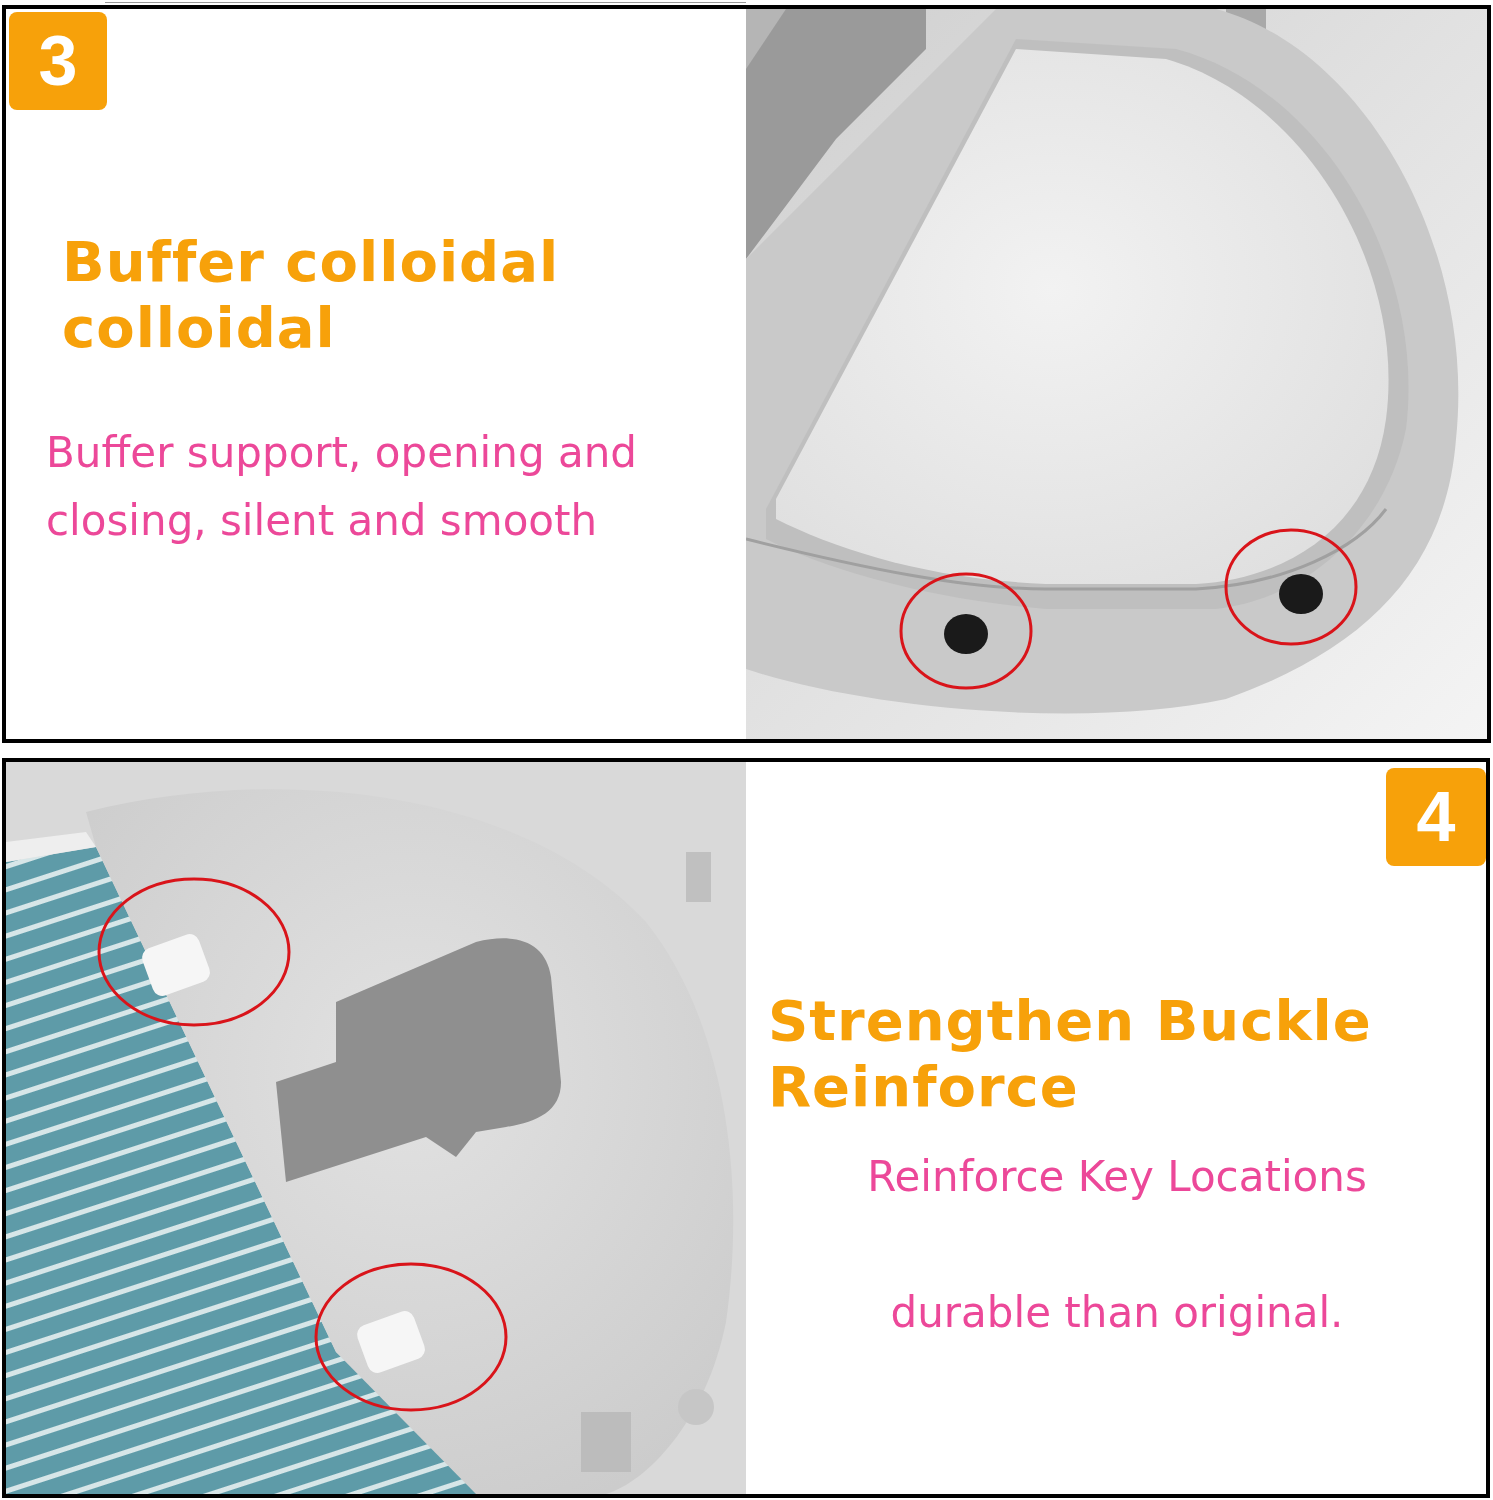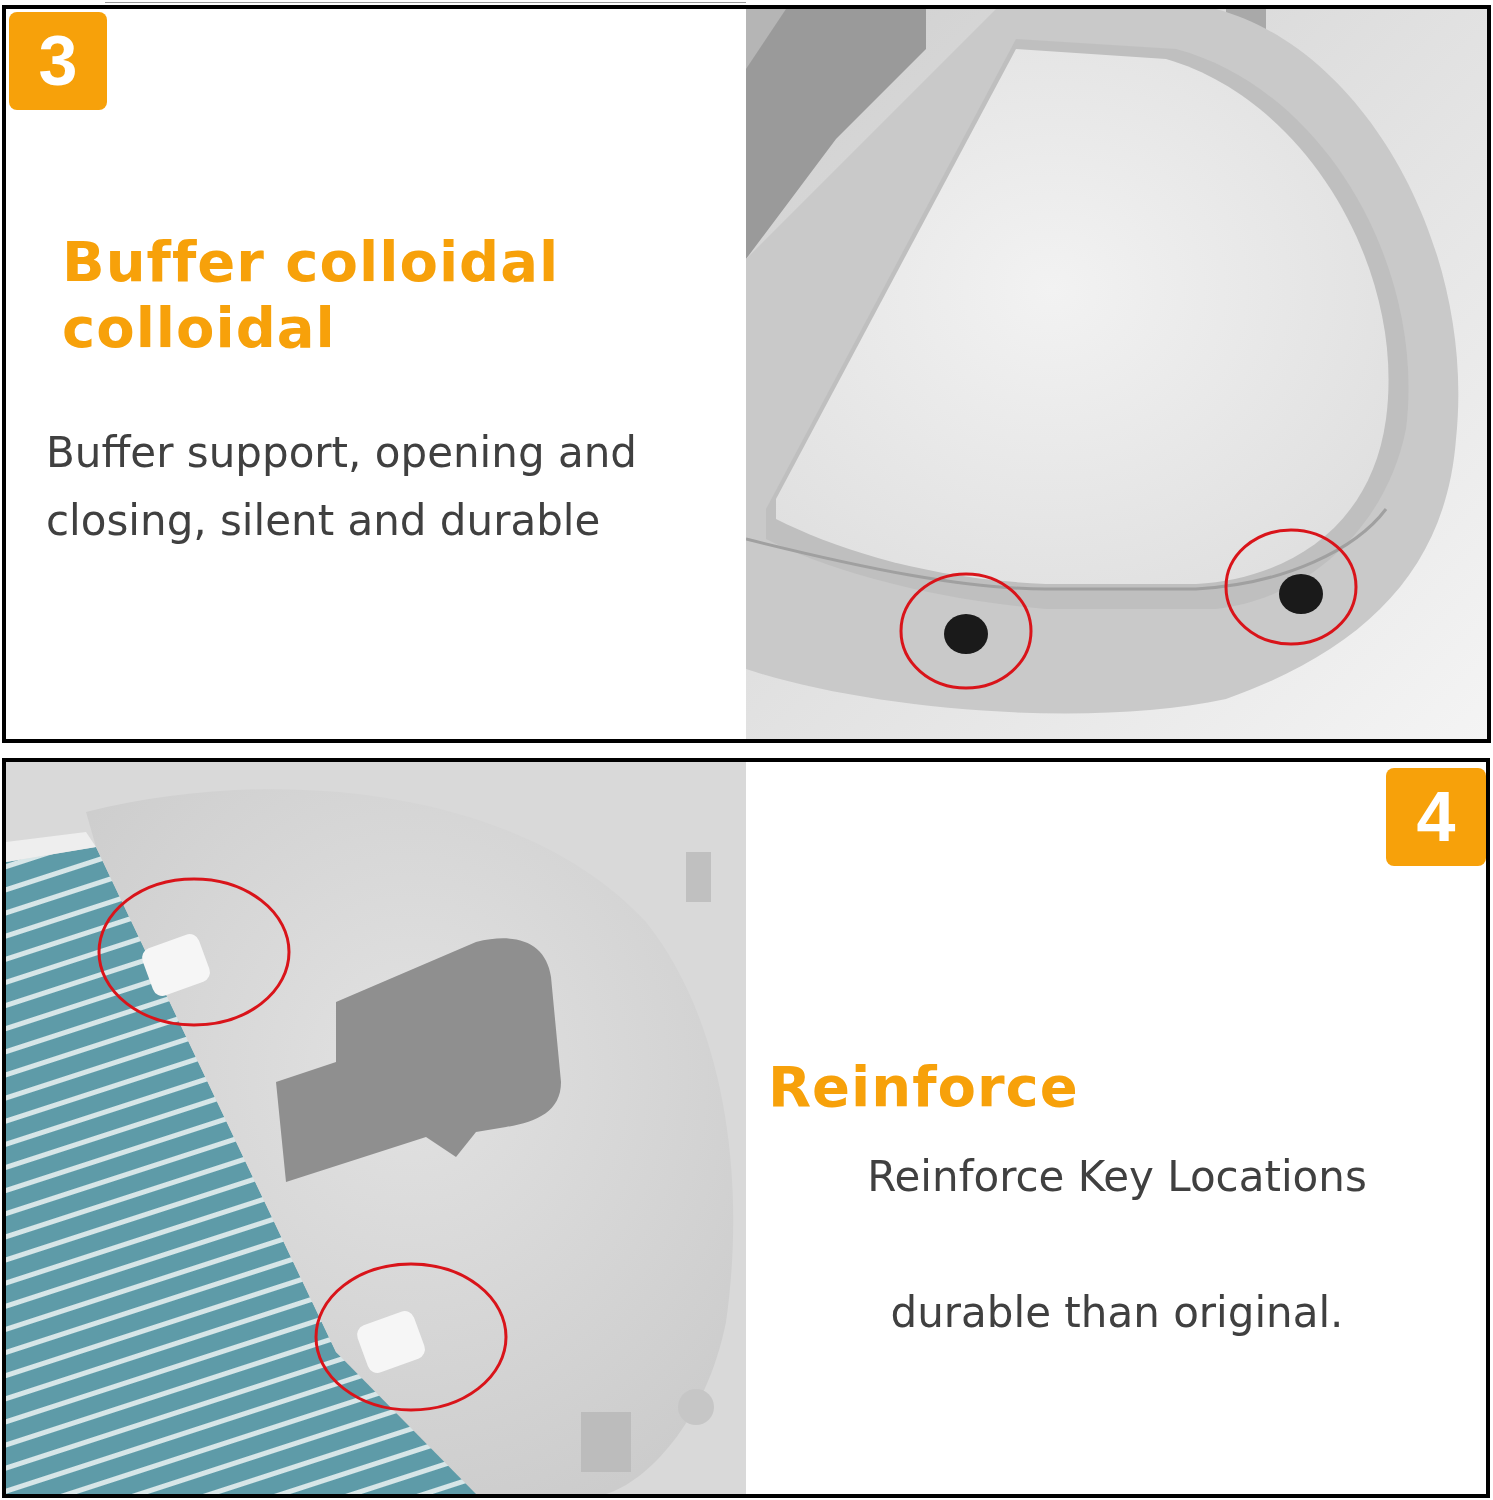--- a/index.html
+++ b/index.html
@@ -9,21 +9,21 @@
   #panel-3 { left: 2px; top: 5px; width: 1489px; height: 738px; }
   #panel-4 { left: 2px; top: 758px; width: 1488px; height: 740px; }
 
   .top-rule { position: absolute; left: 105px; top: 2px; width: 641px; height: 4px; border-top: 1px solid #999; border-bottom: 1px solid #999; box-sizing: border-box; }
 
   .badge { position: absolute; background: #f7a10a; border-radius: 8px; color: #fff; font-weight: bold; font-family: "Liberation Sans", sans-serif; display: flex; align-items: center; justify-content: center; }
   #badge-3 { left: 3px; top: 3px; width: 98px; height: 98px; font-size: 70px; }
   #badge-4 { right: 0px; top: 6px; width: 100px; height: 98px; font-size: 70px; }
 
   .title { position: absolute; color: #f7a10a; font-weight: bold; font-family: "DejaVu Sans", sans-serif; font-size: 56px; line-height: 66px; letter-spacing: 1px; margin: 16px; }
-  .desc { position: absolute; color: #404040; font-family: "DejaVu Sans", sans-serif; font-size: 42px; line-height: 68px; margin: 0; }
+  .desc { position: absolute; color: #ec4899; font-family: "DejaVu Sans", sans-serif; font-size: 42px; line-height: 68px; margin: 0; }
 
   #title-3 { left: 40px; top: 204px; width: 680px; }
   #desc-3 { left: 40px; top: 410px; width: 700px; }
 
   #title-4 { left: 752px; top: 972px; width: 700px; }
   #desc-4 { left: 757px; top: 1143px; width: 720px; text-align: center; }
 
   .photo { position: absolute; overflow: hidden; }
   #photo-3 { left: 746px; top: 9px; width: 741px; height: 730px; background: #e8e8e8; }
   #photo-4 { left: 6px; top: 762px; width: 740px; height: 732px; background: #dcdcdc; }
@@ -39,21 +39,21 @@
     <span>3</span>
   </div>
 
   <h2 class="title" id="title-3">
     <span>Buffer colloidal</span><br>
     <span>colloidal</span>
   </h2>
 
   <p class="desc" id="desc-3">
     <span>Buffer support, opening and</span><br>
-    <span>closing, silent and durable</span>
+    <span>closing, silent and smooth</span>
   </p>
 </section>
 
 <div class="photo" id="photo-3">
   <svg width="741" height="730" viewBox="0 0 741 730">
     <defs>
       <linearGradient id="bg3" x1="0" y1="0" x2="1" y2="1">
         <stop offset="0" stop-color="#cfcfcf"></stop>
         <stop offset="1" stop-color="#f4f4f4"></stop>
       </linearGradient>
@@ -118,21 +118,21 @@
     <circle cx="690" cy="645" r="18" fill="#c6c6c6"></circle>
     <rect x="575" y="650" width="50" height="60" fill="#bcbcbc"></rect>
     <rect x="680" y="90" width="25" height="50" fill="#c0c0c0"></rect>
 
     <ellipse cx="188" cy="190" rx="95" ry="73" fill="none" stroke="#d9141a" stroke-width="3"></ellipse>
     <ellipse cx="405" cy="575" rx="95" ry="73" fill="none" stroke="#d9141a" stroke-width="3"></ellipse>
   </svg>
 </div>
 
 <h2 class="title" id="title-4">
-  <br>
+  <span>Strengthen Buckle</span><br>
   <span>Reinforce</span>
 </h2>
 
 <p class="desc" id="desc-4">
   <span>Reinforce Key Locations</span><br>
   <br>
   <span>durable than original.</span>
 </p>
 
 </body></html>

